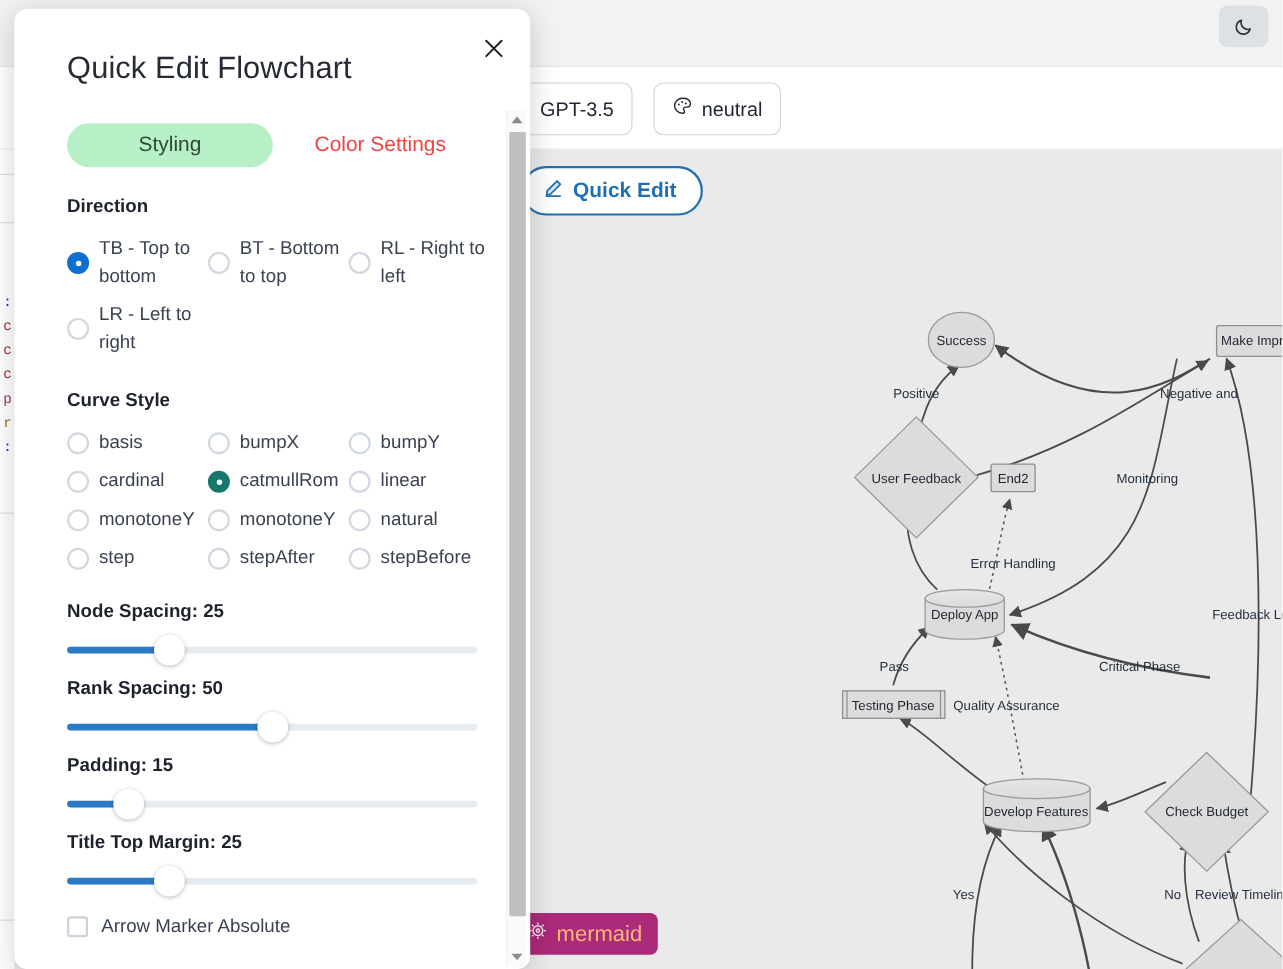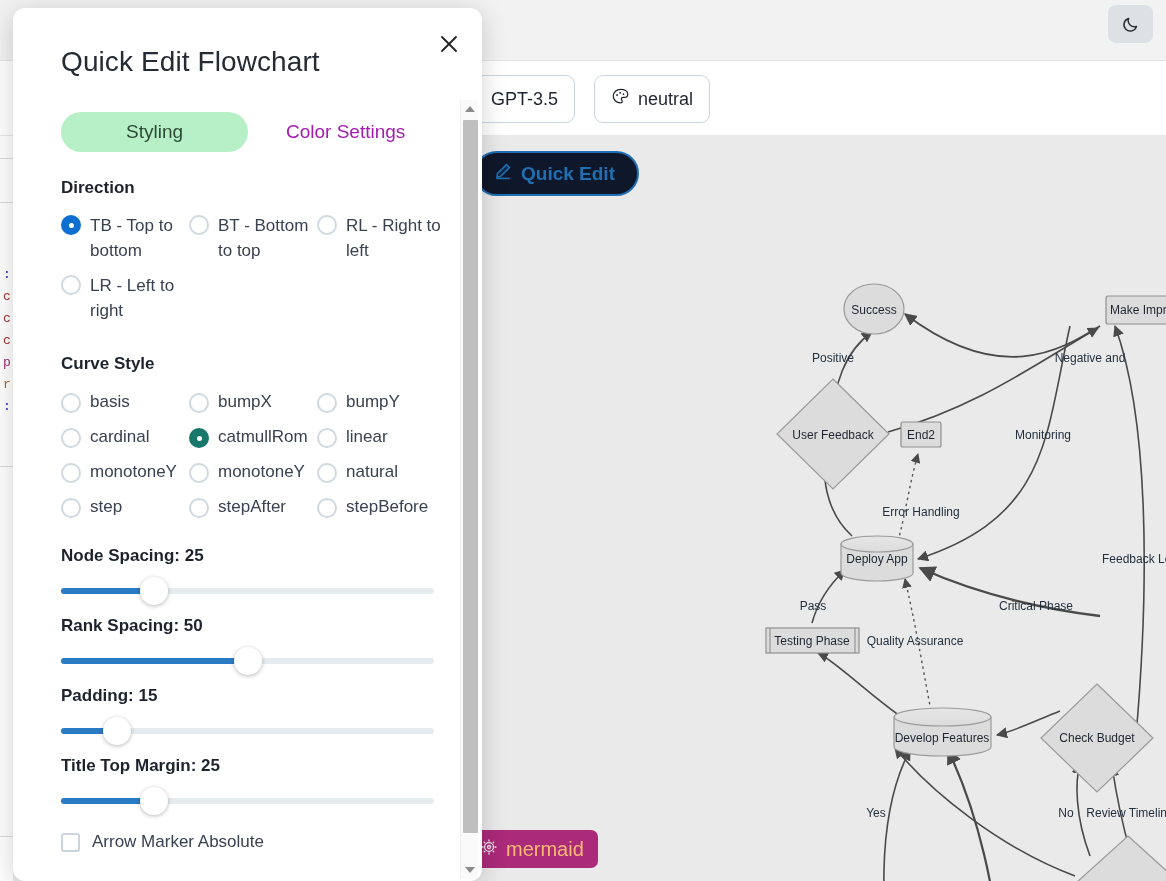--- a/index.html
+++ b/index.html
@@ -39,21 +39,21 @@
   #btn-model { left: 474px; }
   #btn-theme { left: 594px; }
 
   .secondrow {
     position: absolute; left: 0; top: 136px; width: 1166px; height: 745px;
     background: #eaeaea;
   }
   .quick-edit-btn {
     position: absolute; left: 474px; top: 15px; height: 45px;
     border: 2px solid #1f6fb2; border-radius: 23px;
-    background: #0f172a; color: #1f6fb2;
+    background: #ffffff; color: #1f6fb2;
     display: flex; align-items: center; gap: 9px;
     padding: 0 22px 0 18px; font-size: 19px; font-weight: bold;
   }
   .mermaid-badge {
     position: absolute; left: 466px; top: 830px; height: 38px;
     background: #ab2a79; color: #fdba74; border-radius: 7px;
     display: flex; align-items: center; gap: 8px;
     padding: 0 14px; font-size: 20px; z-index: 3;
   }
 
@@ -103,35 +103,35 @@
 
   
   .tabs { display: flex; align-items: center; padding-top: 14px; }
   .tab {
     font-size: 19px; padding: 9px 0; text-align: center;
   }
   .tab.active {
     width: 187px; background: #b7f0c6; color: #2c4a37;
     border-radius: 22px; font-weight: normal;
   }
-  .tab.inactive { margin-left: 38px; color: #a21caf; }
+  .tab.inactive { margin-left: 38px; color: #ef4444; }
 
   .section-head {
     margin-top: 26px; font-size: 17px; font-weight: bold; color: #1d222c;
   }
 
   
   .radio-grid { display: grid; grid-template-columns: 128px 128px 128px; margin-top: 10px; }
   .radio-grid.curve { grid-template-columns: 128px 128px 128px; row-gap: 0; }
   .radio-item {
     display: flex; align-items: center; gap: 9px;
     padding: 5px 0; font-size: 17px; color: #3a4150;
     line-height: 25px;
   }
-  .radio-item.tall { align-items: flex-start; }
+  .radio-item.tall { align-items: center; }
   .radio {
     flex: 0 0 auto; width: 20px; height: 20px; border-radius: 50%;
     border: 2px solid #d2d8e0; background: #fff; position: relative; margin-top:2px;
   }
   .radio.on-blue { border-color: #0f6fd0; background: #0f6fd0; }
   .radio.on-blue::after {
     content: ''; position: absolute; left: 6px; top: 6px;
     width: 5px; height: 5px; border-radius: 50%; background: #fff;
   }
   .radio.on-teal { border-color: #17776b; background: #17776b; }

